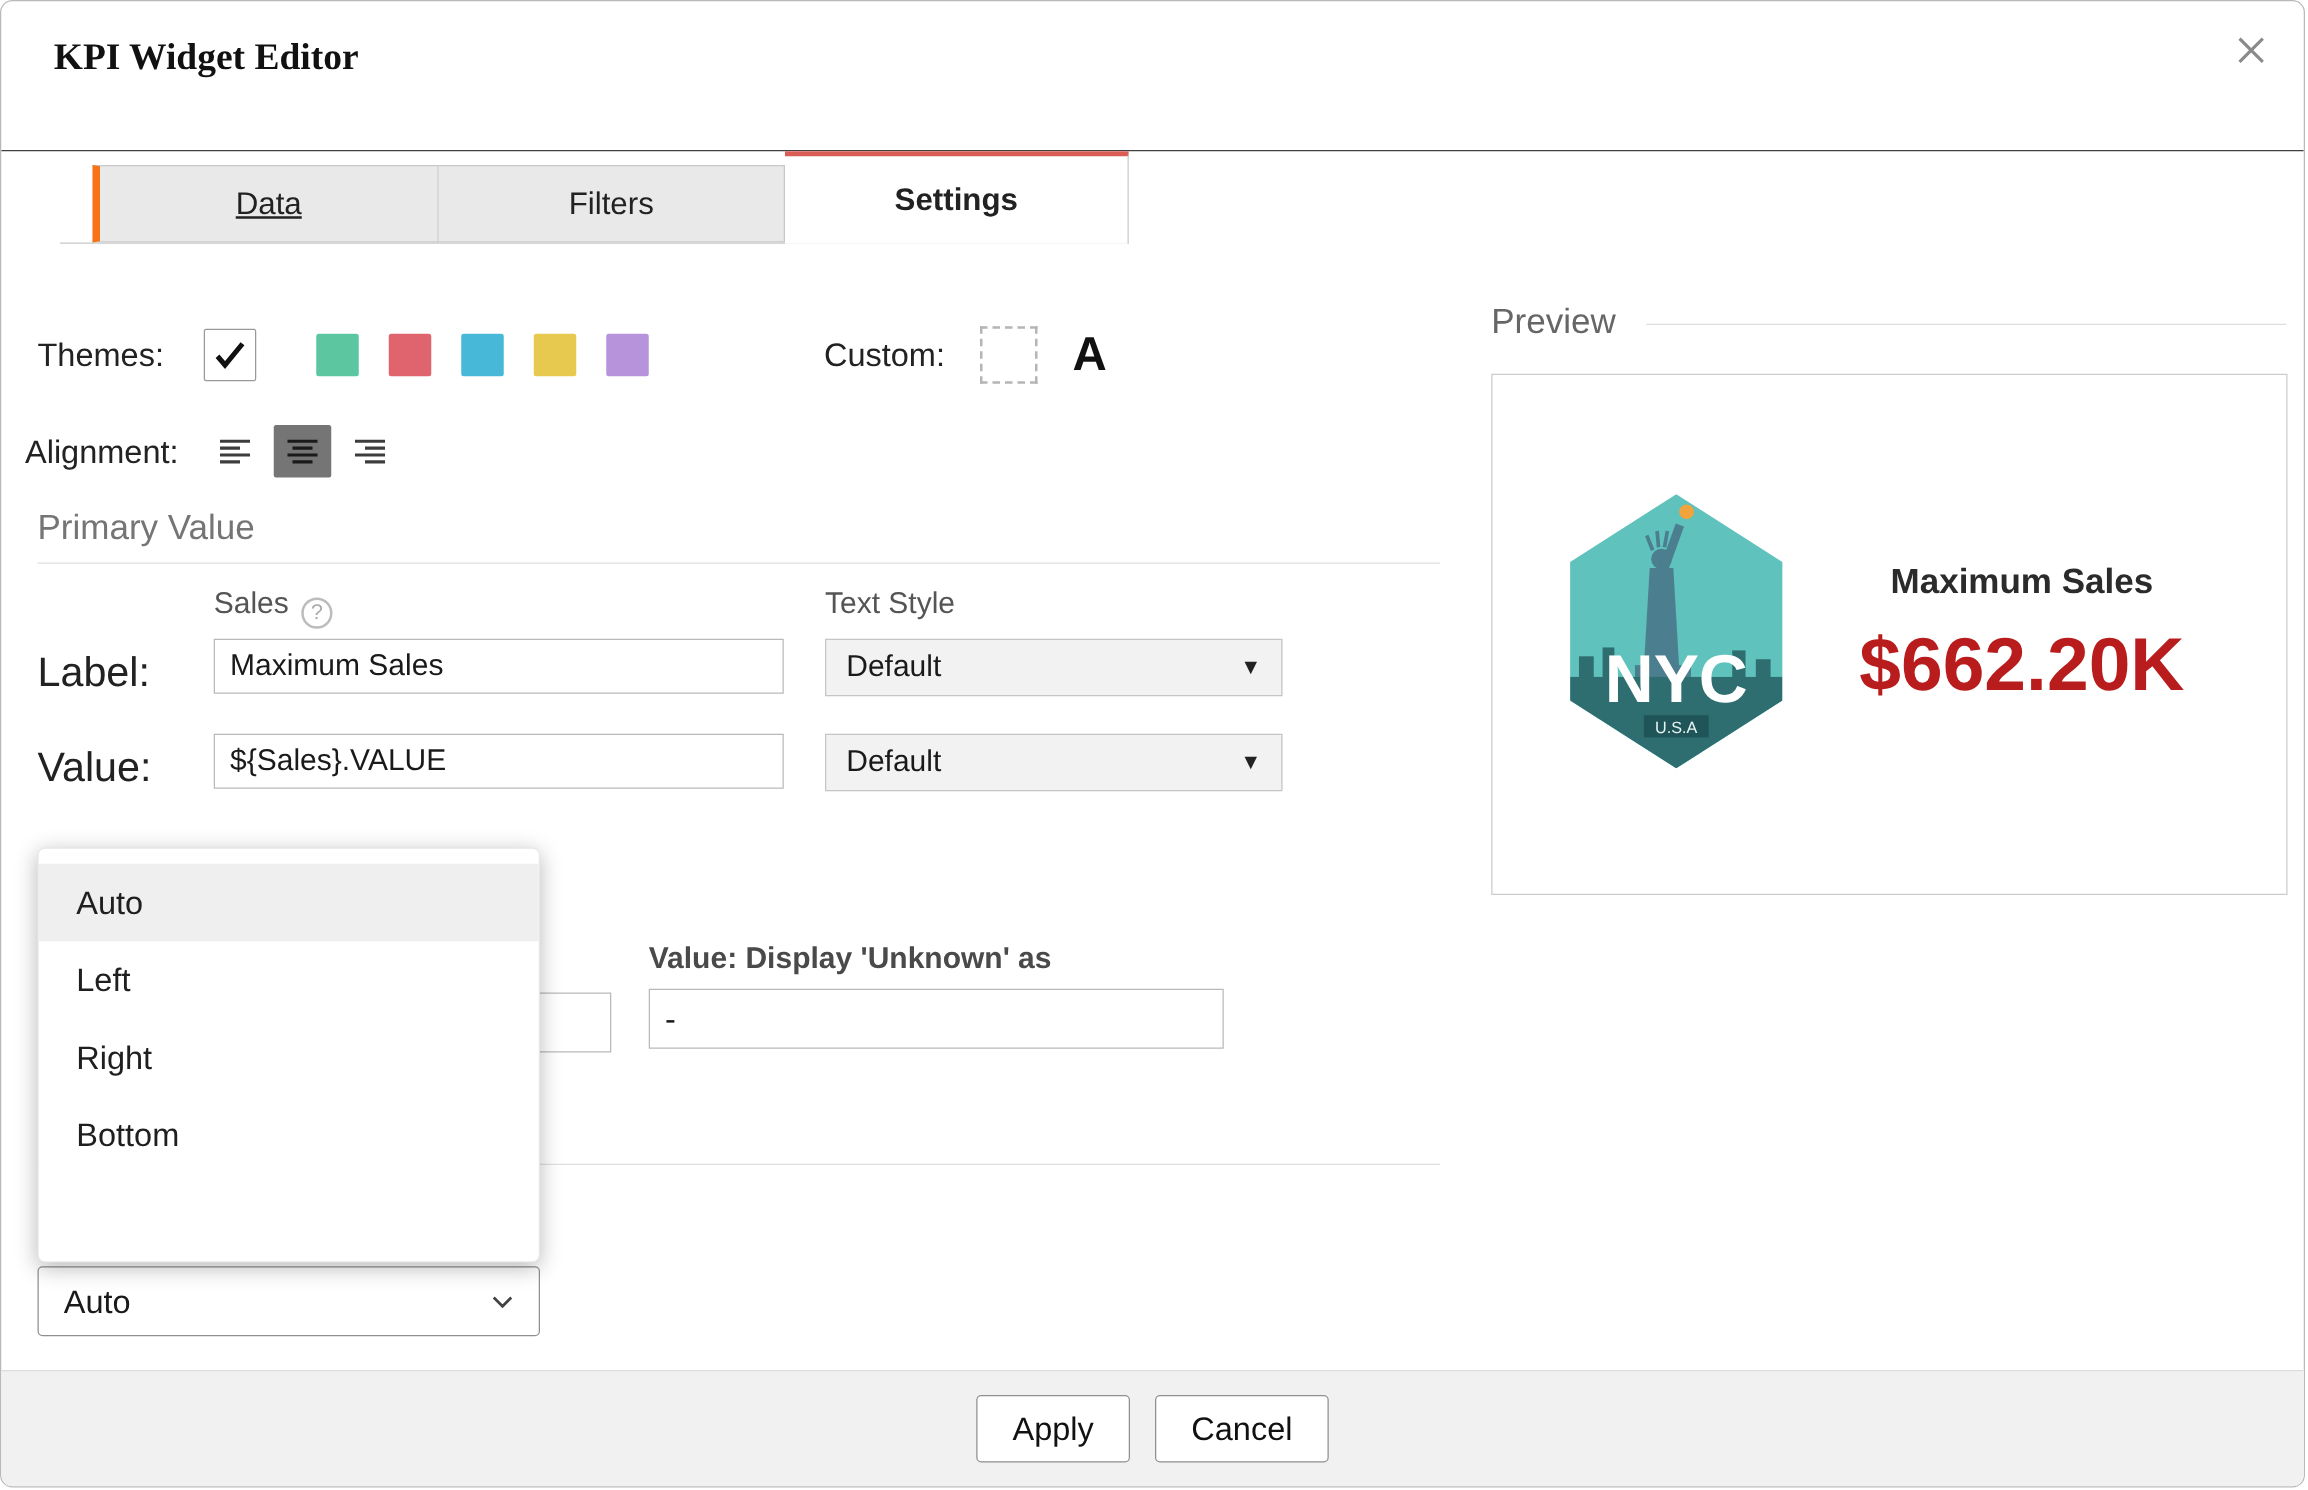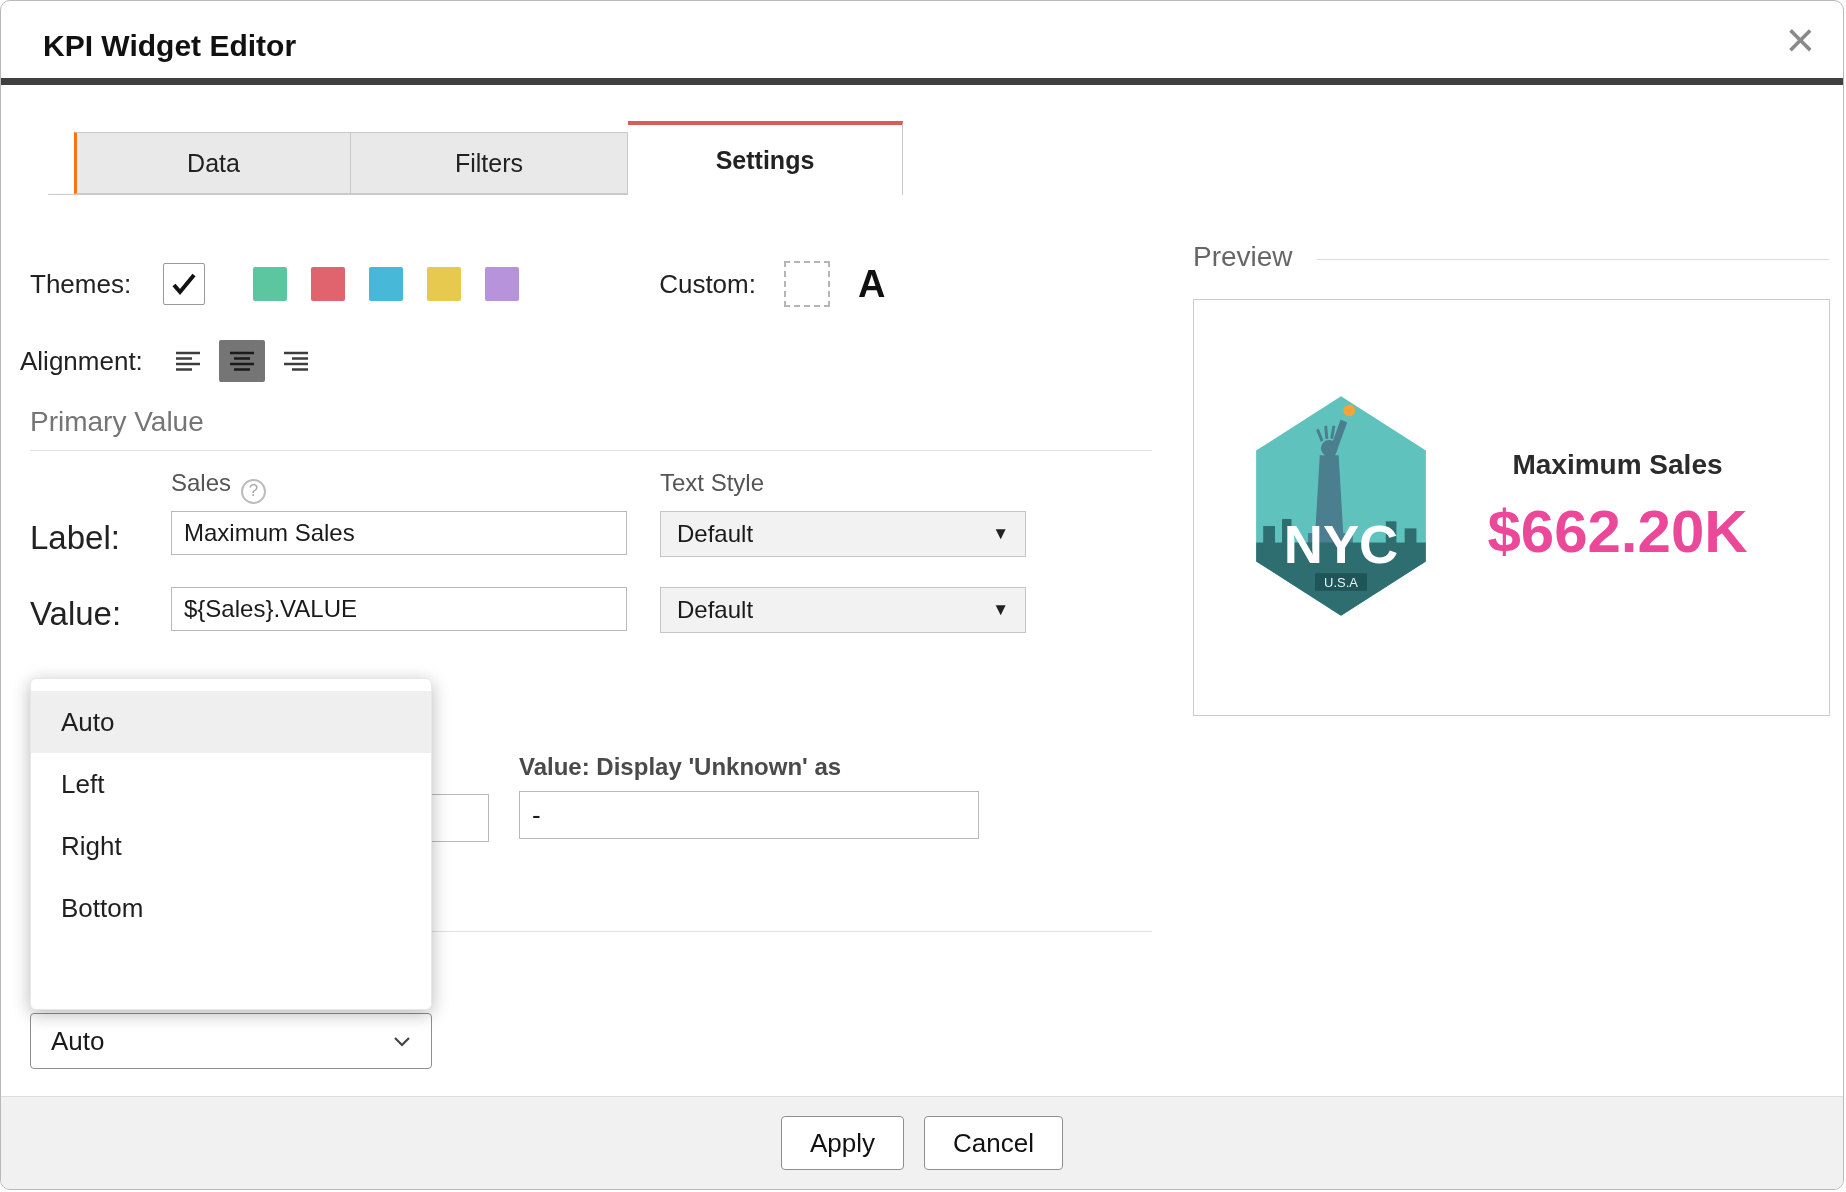--- a/index.html
+++ b/index.html
@@ -1,27 +1,27 @@
 <!DOCTYPE html>
 <html><head>
 <meta charset="utf-8">
 <style>
   * { box-sizing: border-box; margin: 0; padding: 0; }
   html,body { width:1846px; height:1192px; background:#fff; font-family:"Liberation Sans", sans-serif; }
   .dialog { position:relative; width:1844px; height:1190px; border:1px solid #b9b9b9; border-radius:10px; overflow:hidden; background:#fff; }
 
   
-  .hdr { position:absolute; top:0; left:0; right:0; height:84px; border-bottom:7px solid #404040; }
+  .hdr { position:absolute; top:0; left:0; right:0; height:120px; border-bottom:1px solid #404040;font-family:Liberation Serif, serif; }
   .hdr-title { position:absolute; left:42px; top:28px; font-size:30px; font-weight:bold; color:#111; }
   .close-btn { position:absolute; right:28px; top:14px; font-size:50px; font-weight:300; color:#8a8a8a; cursor:pointer; line-height:1; }
 
   
   .tabs { position:absolute; left:47px; top:120px; display:flex; align-items:flex-end; border-bottom:1px solid #c9c9c9; padding-left:26px; }
   .tab { width:277px; height:62px; background:#e9e9e9; border:1px solid #c9c9c9; border-left:none; display:flex; align-items:center; justify-content:center; font-size:25px; color:#222; cursor:pointer; }
-  .tab.first { border-left:3px solid #f97316; }
+  .tab.first { border-left:6px solid #f97316;text-decoration:underline; }
   .tab.active { width:275px; height:74px; background:#fff; border-top:4px solid #d95c55; border-bottom:none; margin-bottom:-1px; font-weight:bold; }
 
   
   .themes-row { position:absolute; left:29px; top:260px; height:46px; display:flex; align-items:center; }
   .row-label { font-size:26px; color:#222; }
   .checkbox { width:42px; height:42px; border:1px solid #999; border-radius:2px; background:#fff; display:flex; align-items:center; justify-content:center; margin-left:32px; cursor:pointer; }
   .swatches { display:flex; gap:24px; margin-left:48px; }
   .swatch { width:34px; height:34px; border-radius:2px; cursor:pointer; }
   .custom-label { margin-left:140px; }
   .custom-swatch { width:46px; height:46px; border:2px dashed #b5b5b5; background:#fff; margin-left:28px; cursor:pointer; }
@@ -52,21 +52,21 @@
   .dd-option { height:62px; line-height:62px; padding-left:30px; font-size:26px; color:#1f1f1f; cursor:pointer; }
   .dd-option.highlight { background:#efefef; }
 
   
   .preview-heading { position:absolute; left:1192px; top:240px; font-size:28px; color:#666; }
   .preview-line { position:absolute; left:1316px; top:258px; width:512px; height:1px; background:#ddd; }
   .preview-box { position:absolute; left:1192px; top:298px; width:637px; height:417px; border:1px solid #ccc; display:flex; align-items:center; }
   .badge-wrap { margin-left:52px; flex:0 0 auto; }
   .kpi-block { flex:1; text-align:center; padding-right:30px; }
   .kpi-label { font-size:28px; font-weight:bold; color:#2b2b2b; margin-bottom:16px; }
-  .kpi-value { font-size:60px; font-weight:bold; color:#ec4899;text-align:center; }
+  .kpi-value { font-size:60px; font-weight:bold; color:#b91c1c;text-align:center; }
 
   
   .footer { position:absolute; left:0; right:0; top:1095px; bottom:0; background:#f1f1f1; border-top:1px solid #ddd; display:flex; align-items:center; justify-content:center; gap:20px; }
   .btn { height:54px; padding:0 28px; background:#fff; border:1px solid #8f8f8f; border-radius:4px; font-size:26px; color:#111; cursor:pointer; font-family:"Liberation Sans", sans-serif; }
 </style>
 </head>
 <body>
 
 <div class="dialog">
 

